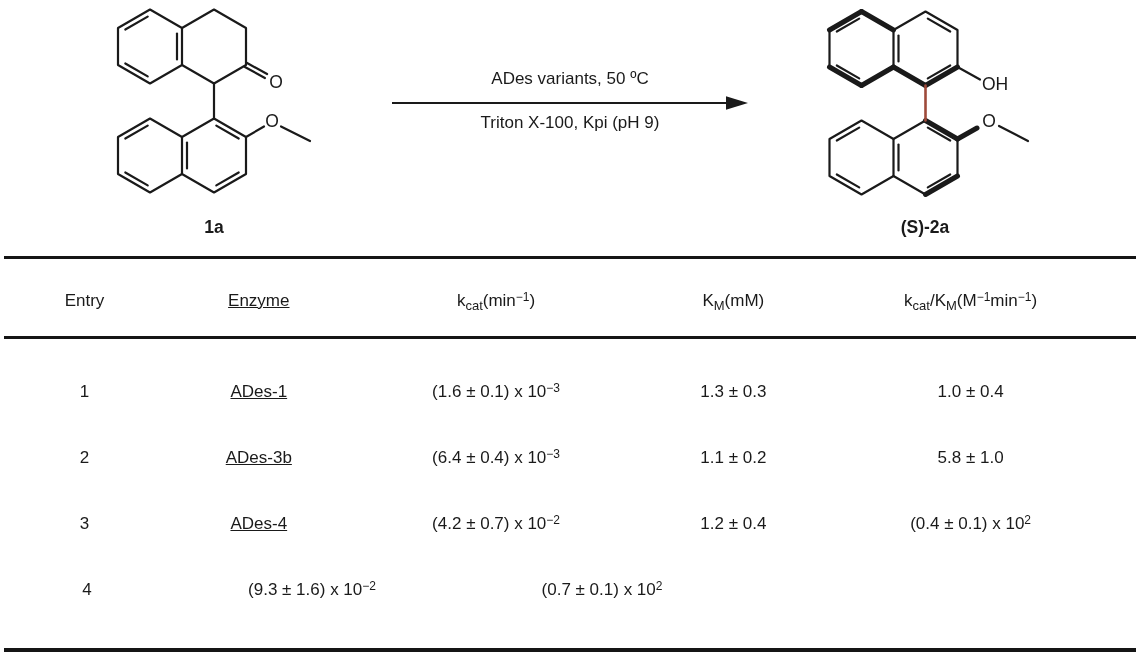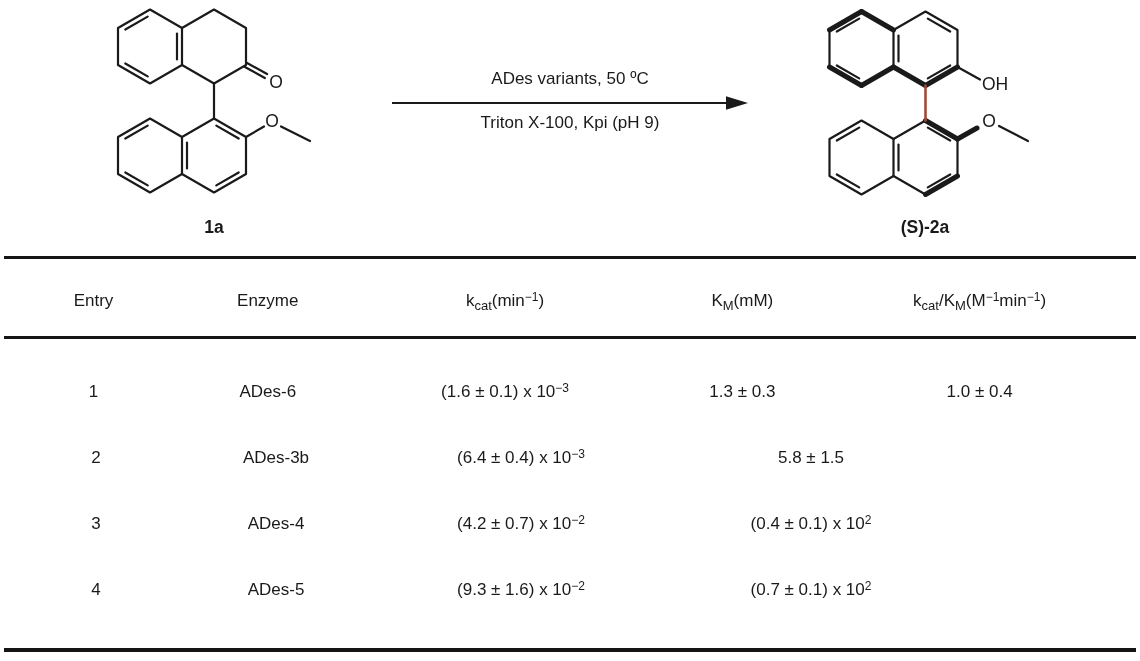--- a/index.html
+++ b/index.html
@@ -20,25 +20,25 @@
   .anch-mid { text-anchor:middle; }
   .struct-label { font-size:17.5px; font-weight:bold; fill:#1a1a1a; text-anchor:middle; }
   .cond-text { font-size:17px; fill:#1a1a1a; text-anchor:middle; }
   .arrow-line { stroke:#1a1a1a; stroke-width:2.2; }
   .arrow-head { fill:#1a1a1a; stroke:none; }
   
   .rule { position:absolute; left:4px; right:4px; background:#151515; }
   .rule-top { top:256px; height:3px; }
   .rule-mid { top:336px; height:3px; }
   .rule-bottom { top:648px; height:4px; }
-  .trow { position:absolute; left:16px; width:1104px; display:flex; align-items:center; }
+  .trow { position:absolute; left:7px; width:1104px; display:flex; align-items:center; }
   .thead-row { top:266px; height:70px; }
   .body-row { height:66px; }
   .cell { display:flex; align-items:center; justify-content:center; font-size:17px; white-space:nowrap; }
-  .c1 { width:160px; } .c2 { width:200px; } .c3 { width:290px; } .c4 { width:200px; } .c5 { width:290px; }
+  .c1 { width:160px; } .c2 { width:200px;text-decoration:underline; } .c3 { width:290px; } .c4 { width:200px; } .c5 { width:290px; }
   .sb { font-size:13px; vertical-align:-4px; line-height:1; position:relative; top:4px; }
   .sp { font-size:12px; vertical-align:super; line-height:1; position:relative; top:-4px; }
 </style>
 </head>
 <body>
 
 <div class="page">
 
   <div class="scheme">
     <svg width="1140" height="255" viewBox="0 0 1140 255">
@@ -151,61 +151,62 @@
         <span>min</span>
         <span class="sp">−1</span>
         <span>)</span>
       </div>
   </div>
 
   <div class="rule rule-mid"></div>
 
   <div class="trow body-row" style="top:359px;">
     <div class="cell c1">1</div>
-    <div class="cell c2">ADes-6</div>
+    <div class="cell c2">ADes-1</div>
     <div class="cell c3">
         <span>(1.6 ± 0.1) x 10</span>
         <span class="sp">−3</span>
       </div>
     <div class="cell c4">1.3 ± 0.3</div>
     <div class="cell c5">
         <span>1.0 ± 0.4</span>
         <span class="sp"></span>
       </div>
   </div>
 
   <div class="trow body-row" style="top:425px;">
     <div class="cell c1">2</div>
     <div class="cell c2">ADes-3b</div>
     <div class="cell c3">
         <span>(6.4 ± 0.4) x 10</span>
         <span class="sp">−3</span>
       </div>
-    <div class="cell c5">
-        <span>5.8 ± 1.5</span>
+    <div class="cell c4">1.1 ± 0.2</div>
+    <div class="cell c5">
+        <span>5.8 ± 1.0</span>
         <span class="sp"></span>
       </div>
   </div>
 
   <div class="trow body-row" style="top:491px;">
     <div class="cell c1">3</div>
     <div class="cell c2">ADes-4</div>
     <div class="cell c3">
         <span>(4.2 ± 0.7) x 10</span>
         <span class="sp">−2</span>
       </div>
+    <div class="cell c4">1.2 ± 0.4</div>
     <div class="cell c5">
         <span>(0.4 ± 0.1) x 10</span>
         <span class="sp">2</span>
       </div>
   </div>
 
   <div class="trow body-row" style="top:557px;">
     <div class="cell c1">4</div>
-    <div class="cell c2">ADes-5</div>
     <div class="cell c3">
         <span>(9.3 ± 1.6) x 10</span>
         <span class="sp">−2</span>
       </div>
     <div class="cell c5">
         <span>(0.7 ± 0.1) x 10</span>
         <span class="sp">2</span>
       </div>
   </div>
 

